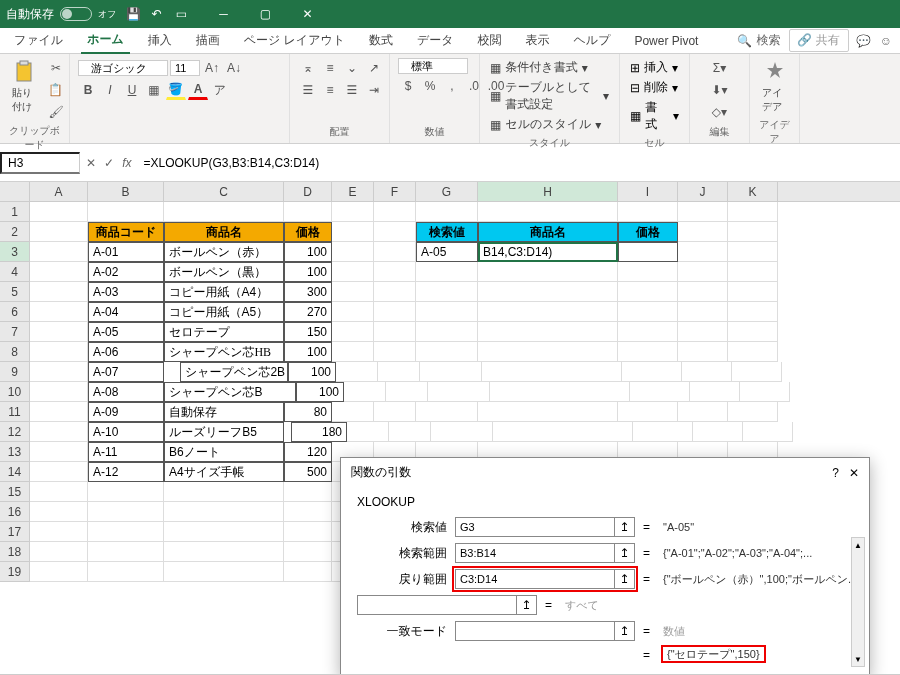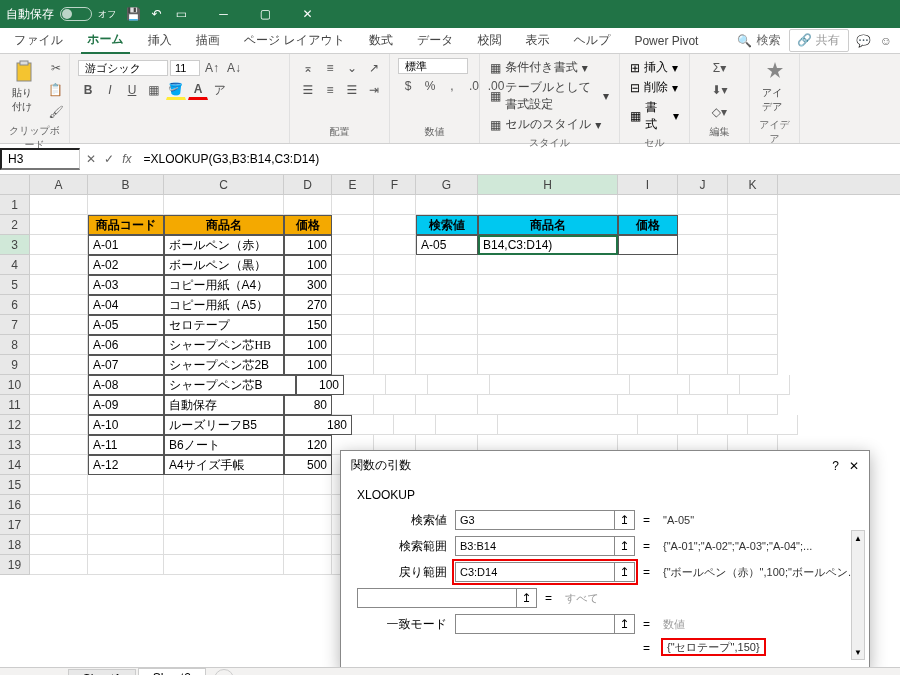--- a/index.html
+++ b/index.html
@@ -23,30 +23,30 @@
 
 .ribbon { height: 90px; background: #f3f2f1; border-bottom: 1px solid #d0d0d0; display: flex; }
 .ribbon-group { border-right: 1px solid #e0e0e0; padding: 4px 8px; display: flex; flex-direction: column; justify-content: space-between; }
 .ribbon-group-label { text-align: center; font-size: 10px; color: #666; margin-top: 2px; }
 .rg-content { display: flex; align-items: flex-start; gap: 6px; flex: 1; }
 .big-btn { display: flex; flex-direction: column; align-items: center; gap: 2px; padding: 2px 4px; cursor: pointer; }
 .big-btn svg { width: 24px; height: 24px; }
 .big-btn-label { font-size: 10px; color: #444; }
 .font-controls { display: flex; flex-direction: column; gap: 2px; }
 .font-row { display: flex; gap: 2px; align-items: center; }
-.font-select { border: 1px solid #ccc; background: #fff; padding: 1px 6px; font-size: 11px; width: 90px; }
+.font-select { border: 1px solid #ccc; background: #fff; padding: 1px 12px; font-size: 11px; width: 90px; }
 .font-size { border: 1px solid #ccc; background: #fff; padding: 1px 4px; font-size: 11px; width: 30px; }
 .mini-btn { width: 20px; height: 20px; display: flex; align-items: center; justify-content: center; border: 1px solid transparent; cursor: pointer; color: #555; }
 .align-grid { display: flex; flex-direction: column; gap: 2px; }
 .style-list { display: flex; flex-direction: column; gap: 1px; font-size: 10px; color: #444; }
 .style-item { display: flex; align-items: center; gap: 4px; padding: 1px 2px; cursor: pointer; }
 .cell-btns { display: flex; flex-direction: column; gap: 1px; font-size: 10px; }
 .edit-col { display: flex; flex-direction: column; align-items: center; gap: 2px; }
 
-.namebox-row { height: 31px; display: flex; align-items: center; border-bottom: 1px solid #d0d0d0; }
+.namebox-row { height: 38px; display: flex; align-items: center; border-bottom: 1px solid #d0d0d0; }
 .namebox { width: 80px; border-right: 1px solid #ccc; padding: 2px 6px; background: #fff; }
 .fx-controls { display: flex; align-items: center; padding: 0 6px; gap: 8px; color: #666; }
 .fx-label { font-style: italic; color: #666; }
 .formula-input { flex: 1; padding: 2px 6px; border: none; outline: none; font-size: 12px; }
 
 .sheet-area { position: relative; height: 492px; background: #fff; overflow: hidden; }
 .col-headers { display: flex; height: 20px; border-bottom: 1px solid #ccc; background: #e8e8e8; }
 .corner { width: 30px; border-right: 1px solid #ccc; background: #e8e8e8; }
 .col-h { border-right: 1px solid #ccc; display: flex; align-items: center; justify-content: center; color: #444; background: #e8e8e8; }
 .col-h.sel { background: #d0e8d8; }
@@ -378,21 +378,21 @@
         <div class="cell" style="width: 62px;"></div>
         <div class="cell" style="width: 140px;"></div>
         <div class="cell" style="width: 60px;"></div>
         <div class="cell" style="width: 50px;"></div>
         <div class="cell" style="width: 50px;"></div>
       </div>
       <div class="row">
         <div class="row-h">9</div>
         <div class="cell" style="width: 58px;"></div>
         <div class="cell bordered" style="width: 76px;">A-07</div>
-        <div class="cell bordered" style="width: 120px;">シャープペン芯2B</div>
+        <div class="cell bordered" style="width: 108px; margin-left: 16px;">シャープペン芯2B</div>
         <div class="cell bordered num" style="width: 48px;">100</div>
         <div class="cell" style="width: 42px;"></div>
         <div class="cell" style="width: 42px;"></div>
         <div class="cell" style="width: 62px;"></div>
         <div class="cell" style="width: 140px;"></div>
         <div class="cell" style="width: 60px;"></div>
         <div class="cell" style="width: 50px;"></div>
         <div class="cell" style="width: 50px;"></div>
       </div>
       <div class="row">
@@ -421,21 +421,21 @@
         <div class="cell" style="width: 140px;"></div>
         <div class="cell" style="width: 60px;"></div>
         <div class="cell" style="width: 50px;"></div>
         <div class="cell" style="width: 50px;"></div>
       </div>
       <div class="row">
         <div class="row-h">12</div>
         <div class="cell" style="width: 58px;"></div>
         <div class="cell bordered" style="width: 76px;">A-10</div>
         <div class="cell bordered" style="width: 120px;">ルーズリーフB5</div>
-        <div class="cell bordered num" style="width: 68px;">180</div>
+        <div class="cell bordered num" style="width: 56px; margin-left: 7px;">180</div>
         <div class="cell" style="width: 42px;"></div>
         <div class="cell" style="width: 42px;"></div>
         <div class="cell" style="width: 62px;"></div>
         <div class="cell" style="width: 140px;"></div>
         <div class="cell" style="width: 60px;"></div>
         <div class="cell" style="width: 50px;"></div>
         <div class="cell" style="width: 50px;"></div>
       </div>
       <div class="row">
         <div class="row-h">13</div>

